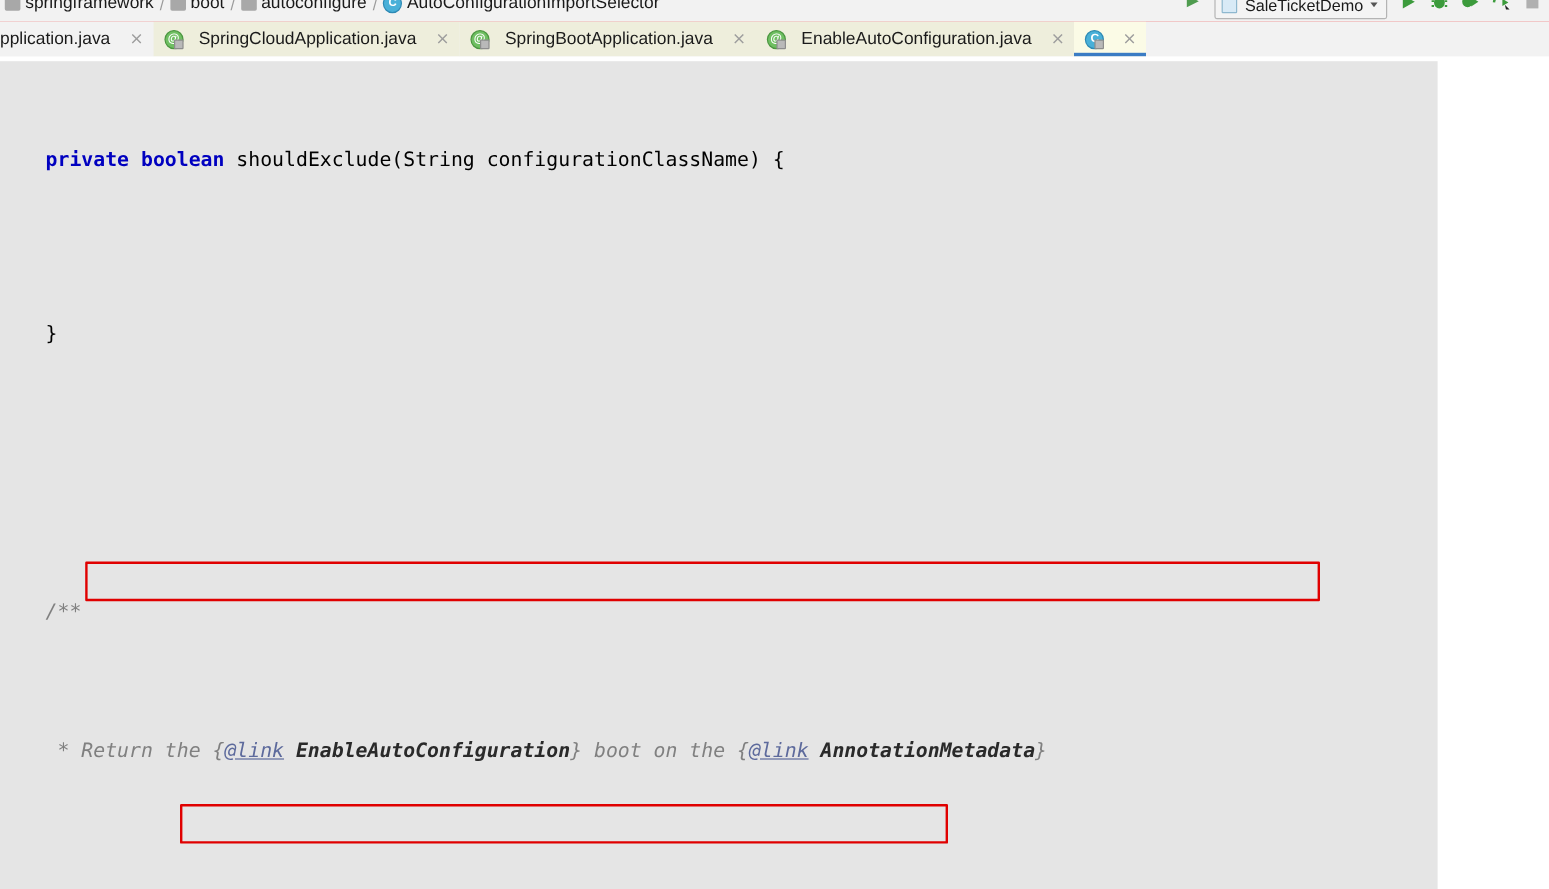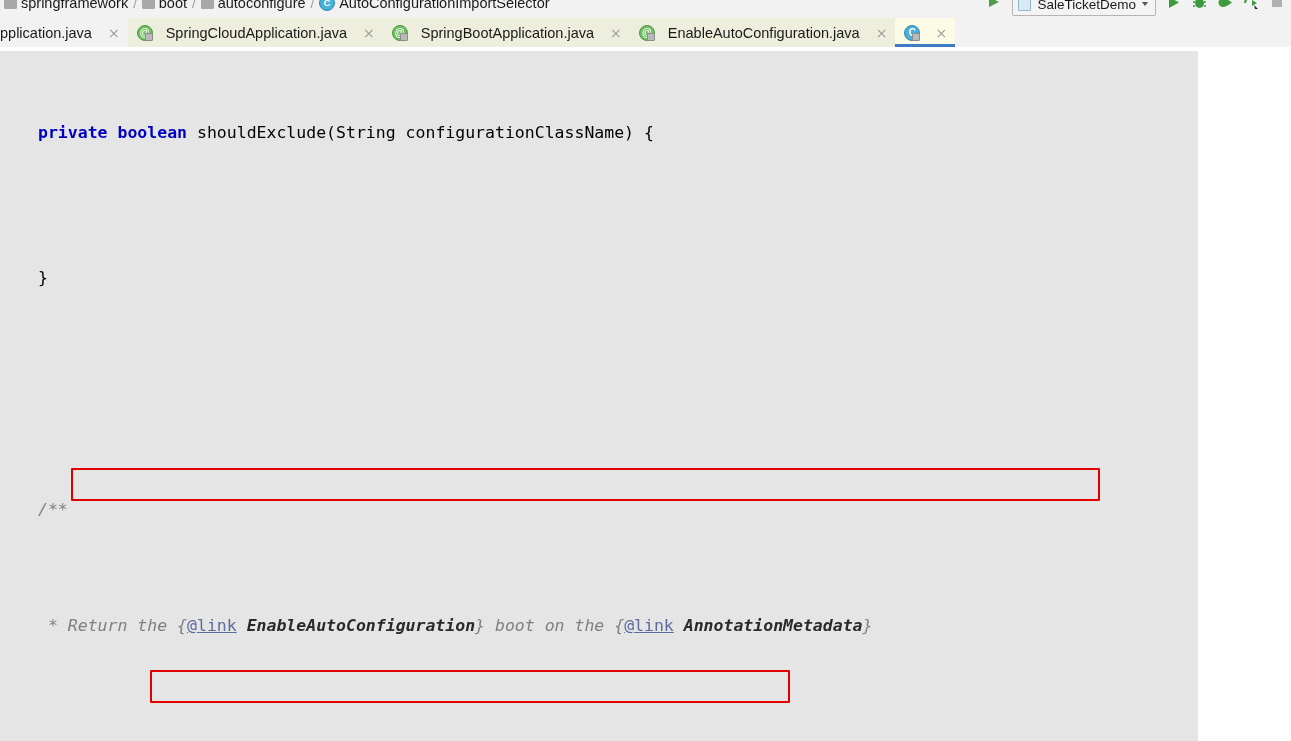--- a/index.html
+++ b/index.html
@@ -238,21 +238,21 @@
     top: 0;
     width: 1px;
     height: 29px;
     background: #d6d6d6;
   }
   .g1 { left: 44px; }
 
   
   .kw      { color: #0000c0; font-weight: bold; }
   .cmt     { color: #808080; font-style: italic; }
-  .cmt-tag { color: #5d6a9c; text-decoration: underline; }
+  .cmt-tag { color: #5d6a9c; font-style: italic; text-decoration: underline; }
   .cmt-b   { color: #2a2a2a; font-style: italic; font-weight: bold; }
   .ital    { font-style: italic; }
 
   
   .redbox {
     position: absolute;
     border: 2.5px solid #e00000;
     border-radius: 1px;
     pointer-events: none;
     box-sizing: border-box;

